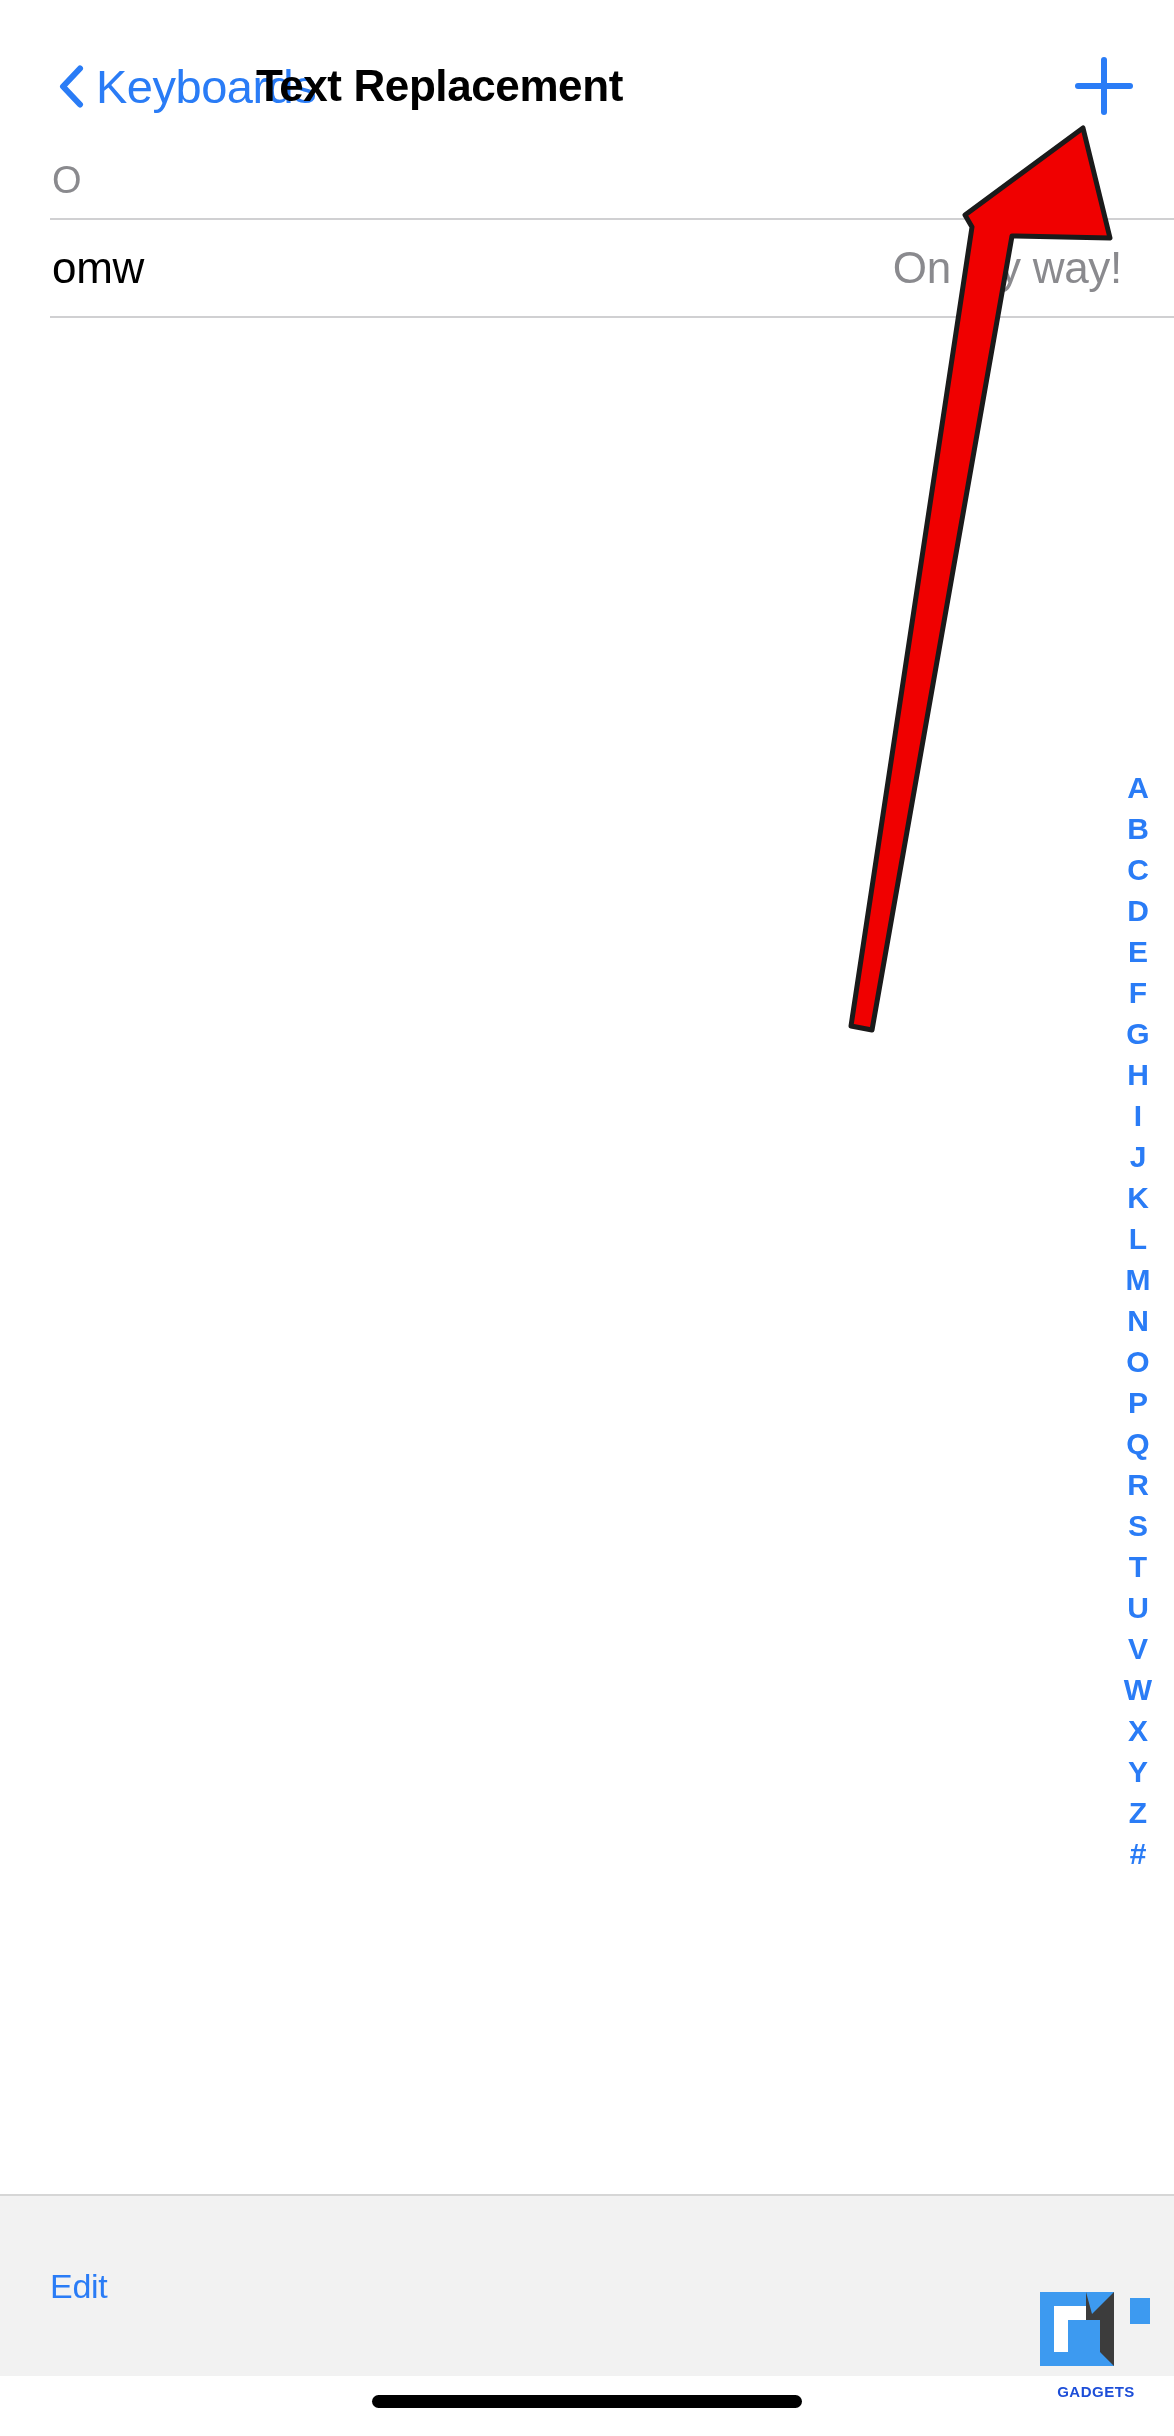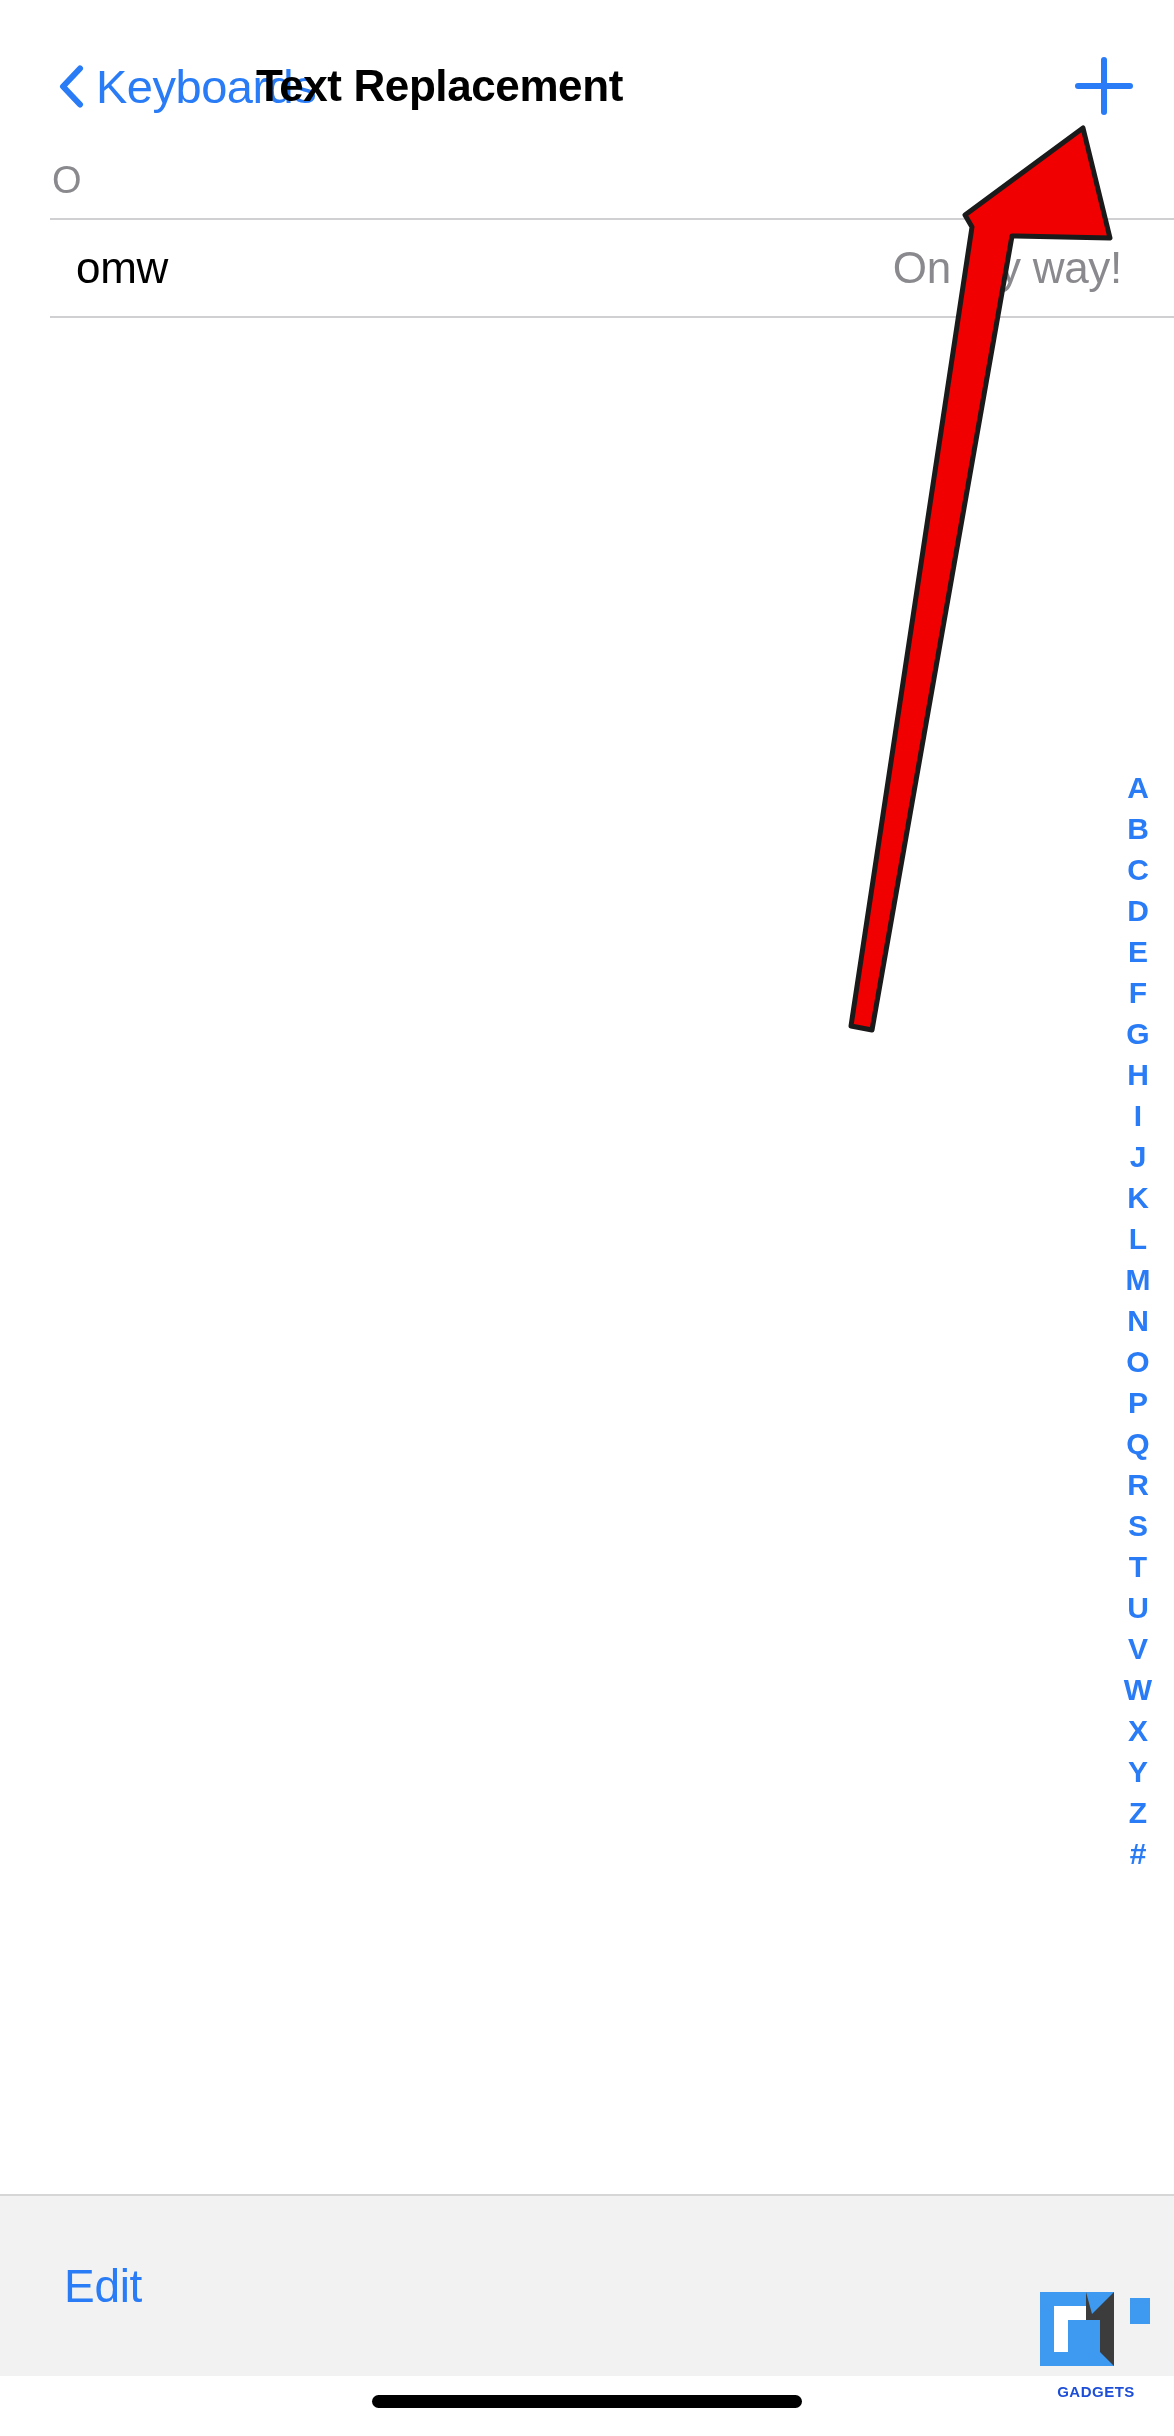--- a/index.html
+++ b/index.html
@@ -92,21 +92,21 @@
   .separator-full {
     height:2px;
     background:#d0d0d2;
     margin-left:50px;
     margin-right:0;
   }
   .list-row {
     height:96px;
     display:flex;
     align-items:center;
-    padding-left:76px;
+    padding-left:52px;
     padding-right:52px;
     background:#ffffff;
     justify-content:space-between;
   }
   .row-shortcut {
     font-size:44px;
     color:#000000;
     letter-spacing:-0.3px;
   }
   .row-phrase {
@@ -141,22 +141,22 @@
     position:absolute;
     left:0; right:0;
     top:2194px;
     height:182px;
     background:#f2f2f2;
     border-top:2px solid #d6d6d6;
     display:flex;
     align-items:center;
   }
   #edit-button {
-    margin-left:64px;
-    font-size:46px;
+    margin-left:50px;
+    font-size:34px;
     color:#2a7cf6;
     letter-spacing:-0.3px;
     cursor:pointer;
   }
 
   
   #home-indicator {
     position:absolute;
     left:50%;
     transform:translateX(-50%);

